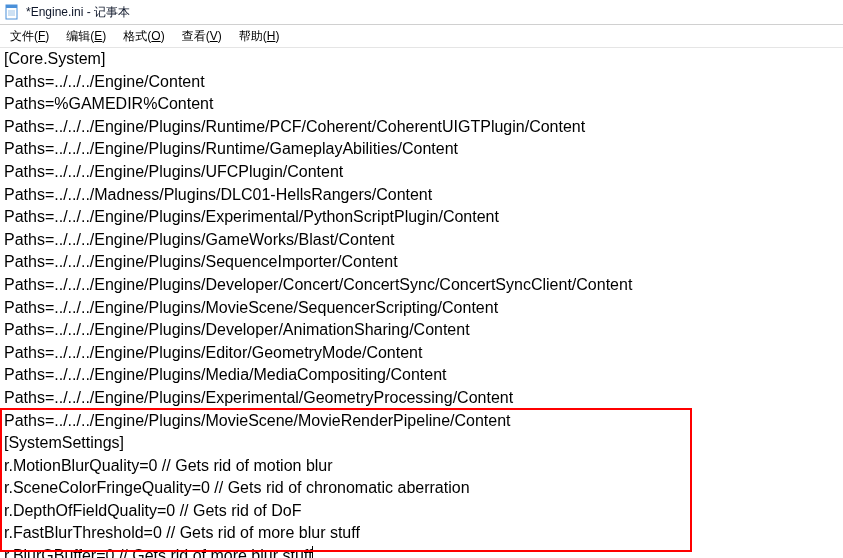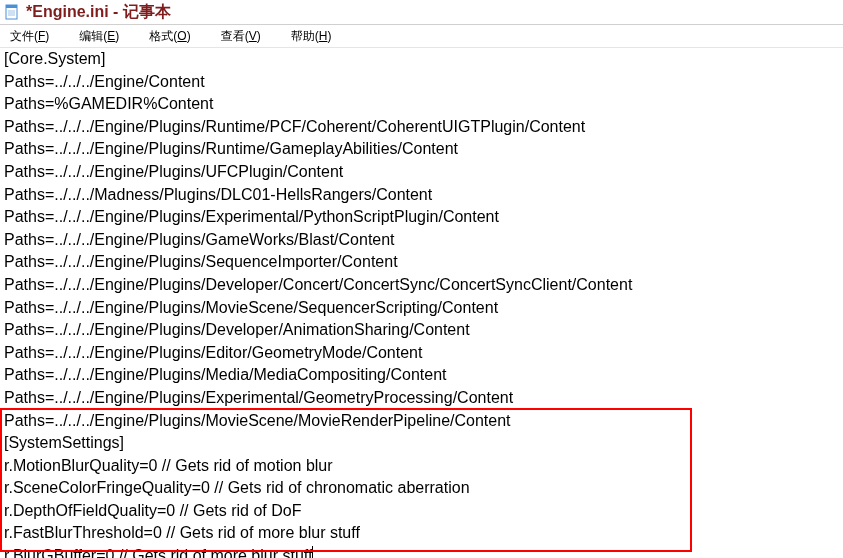--- a/index.html
+++ b/index.html
@@ -21,30 +21,29 @@
     background: #fff;
     border-bottom: 1px solid #d0d0d0;
     gap: 6px;
   }
   .notepad-icon {
     width: 16px;
     height: 16px;
     display: inline-block;
   }
   .title-text {
-    font-size: 16px;
-    color: #7f1d1d;
-    font-weight: bold;
+    font-size: 12px;
+    color: #0f172a;
   }
   .menubar {
     height: 22px;
     display: flex;
     align-items: center;
     padding: 0 4px;
-    gap: 18px;
+    gap: 5px;
     border-bottom: 1px solid #e5e5e5;
     font-size: 12px;
   }
   .menu-item {
     padding: 2px 6px;
     cursor: default;
   }
   .menu-item .accel {
     text-decoration: underline;
   }

